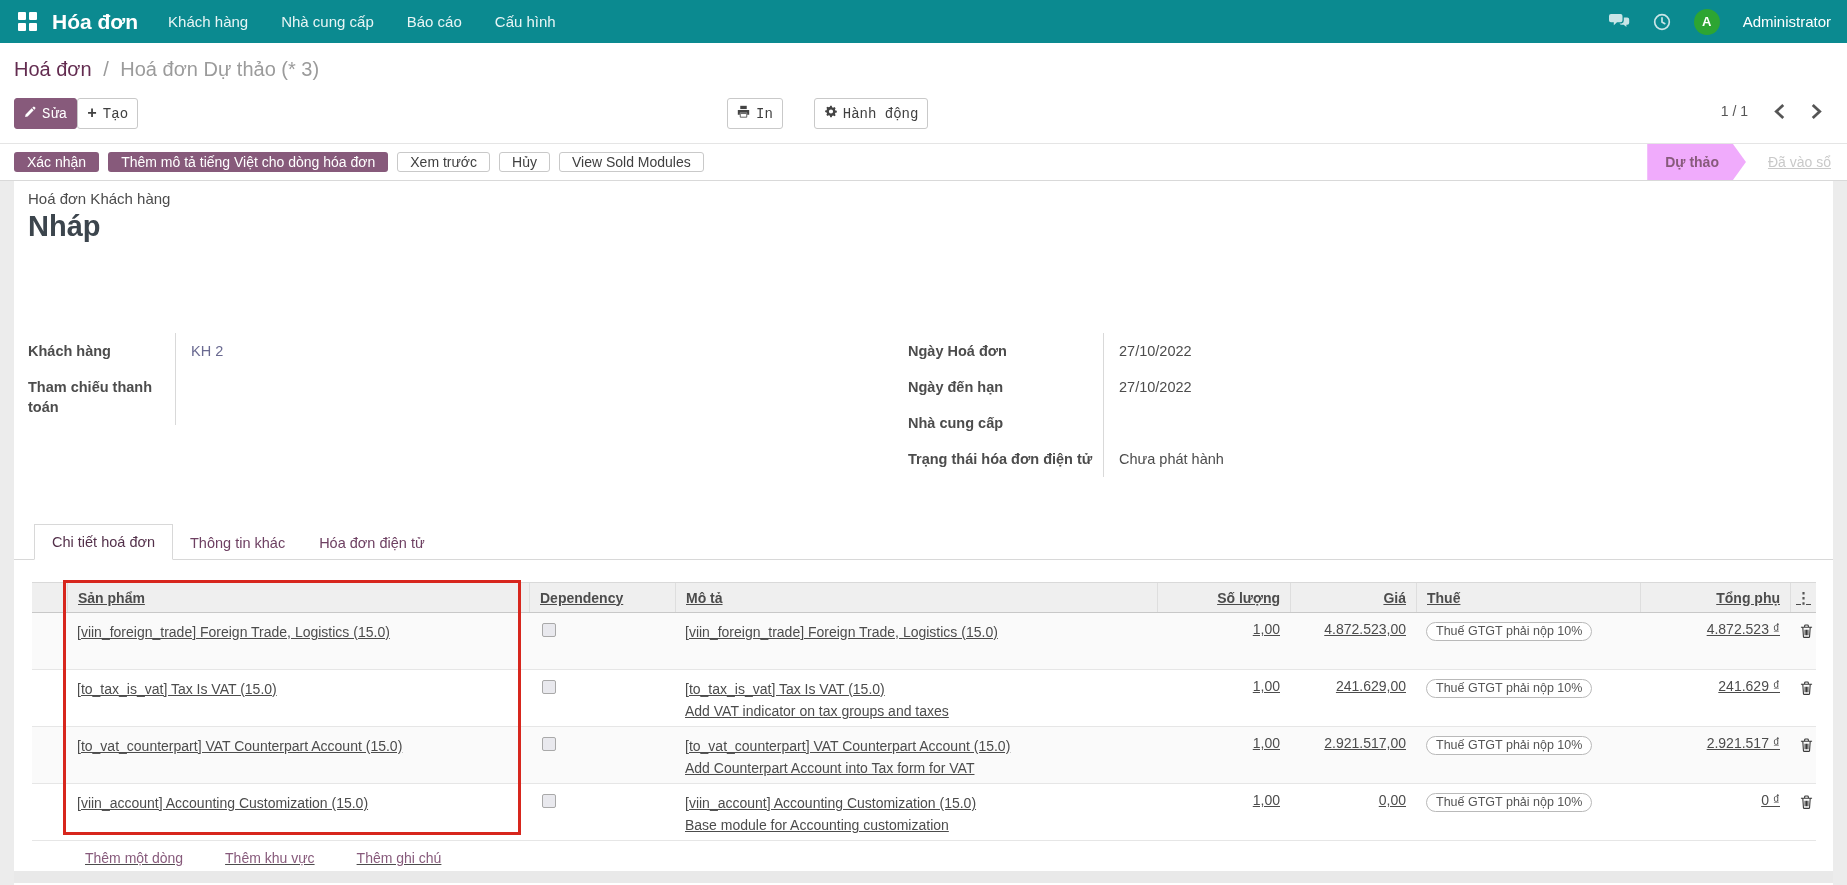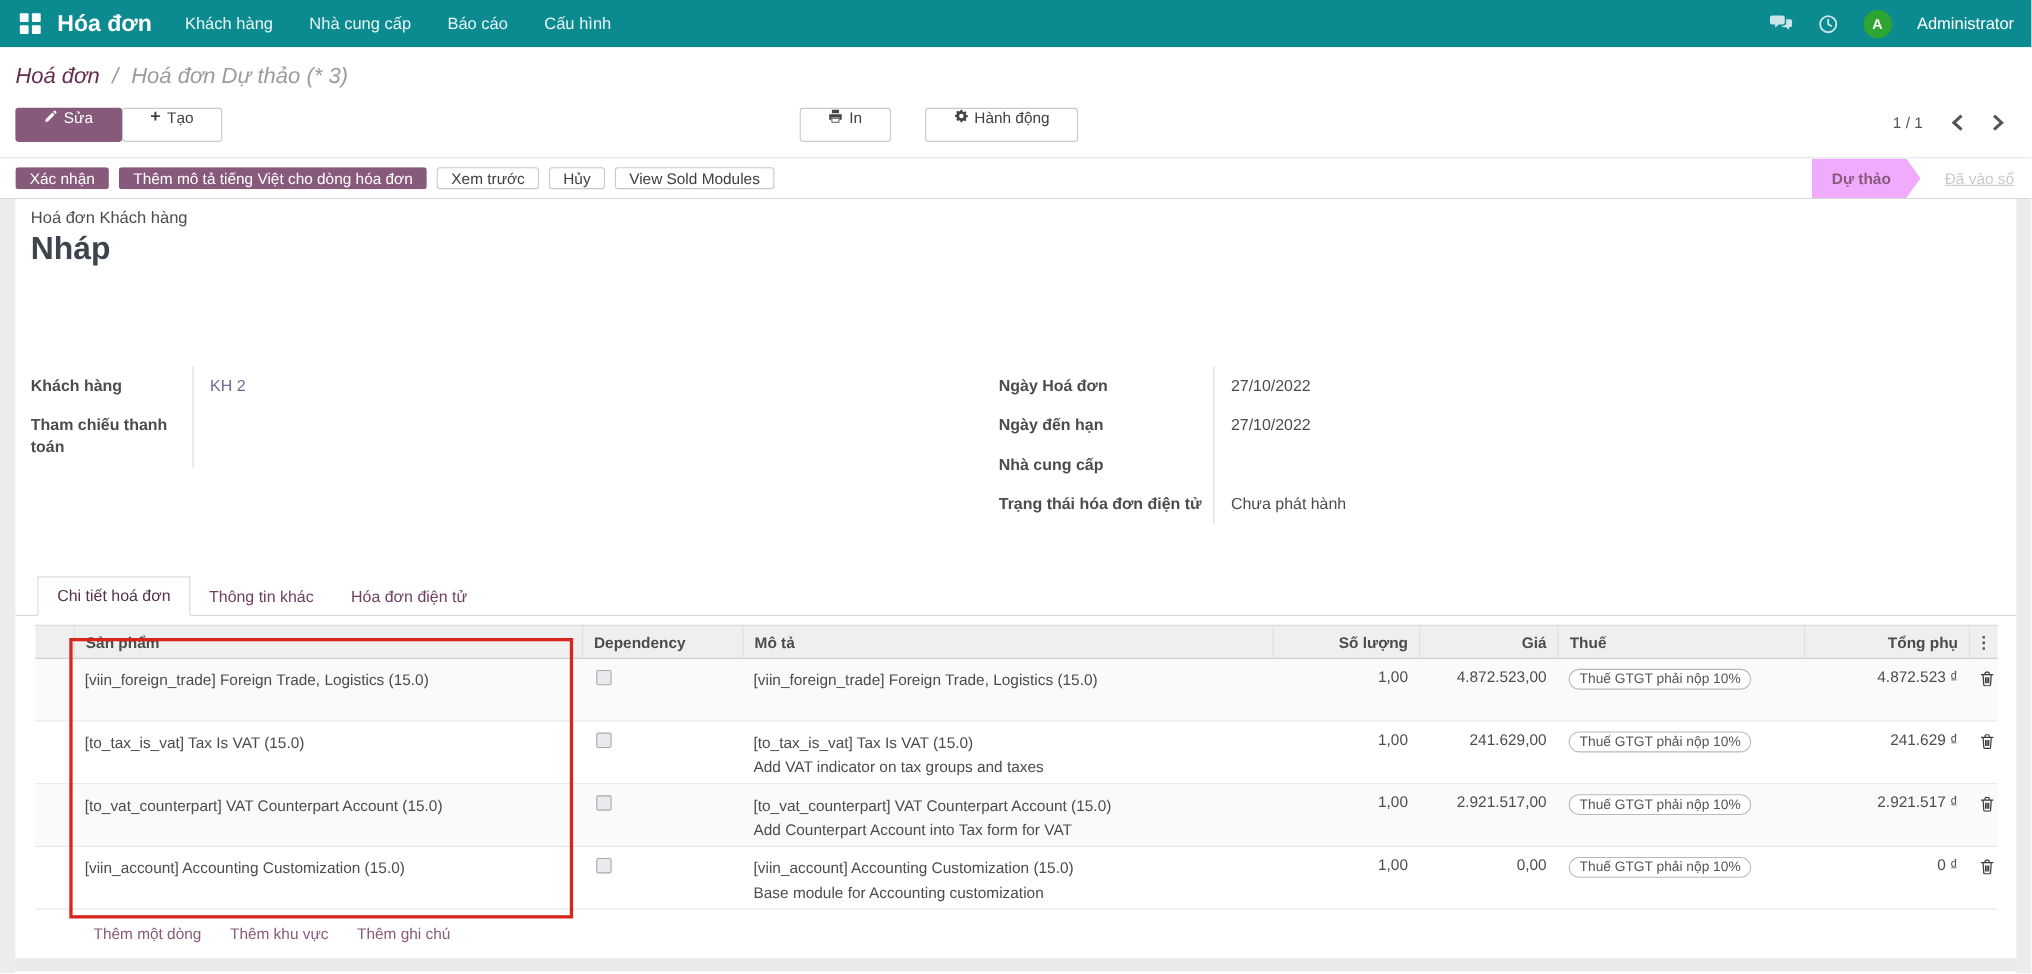--- a/index.html
+++ b/index.html
@@ -13,25 +13,25 @@
   .app-name { color:#fff; font-size:21px; font-weight:700; margin-left:15px; cursor:pointer; }
   .topnav { display:flex; gap:33px; margin-left:30px; }
   .topnav a { color:#e8f5f5; font-size:15px; cursor:pointer; text-decoration:none; }
   .topbar-right { margin-left:auto; display:flex; align-items:center; gap:23px; padding-right:4px; }
   .tb-icon { cursor:pointer; display:flex; align-items:center; }
   .avatar { width:26px; height:26px; border-radius:50%; background:#2da532; color:#fff; font-size:13px; font-weight:700; display:flex; align-items:center; justify-content:center; }
   .username { color:#fff; font-size:15px; cursor:pointer; }
 
   
   .control-panel { position:absolute; top:43px; left:0; right:0; height:100px; background:#fff; }
-  .breadcrumb { position:absolute; left:14px; top:15px; font-size:20px;font-style:italic; }
+  .breadcrumb { position:absolute; left:14px; top:15px; font-size:20px; }
   .breadcrumb .parent { color:#632c50; cursor:pointer; text-decoration:none; }
   .breadcrumb .sep { color:#9b9b9b; margin:0 6px; }
   .breadcrumb .current { color:#9b9b9b; }
-  .btn { display:inline-flex; gap:6px; height:31px; padding:0 25px; font-size:14px; border:1px solid transparent; border-radius:3px; background:#fff; color:#404040; cursor:pointer; font-family:Liberation Sans, sans-serif; }
+  .btn { display:inline-flex; align-items:center; gap:6px; height:31px; padding:0 9px; font-size:14px; border:1px solid transparent; border-radius:3px; background:#fff; color:#404040; cursor:pointer; font-family:Liberation Mono, monospace; }
   .btn.primary { background:#875A7B; border-color:#875A7B; color:#fff; }
   .btn.outline { border-color:#c9c9c9; }
   .cp-left { position:absolute; left:14px; top:55px; display:flex; }
   .cp-left .btn + .btn { margin-left:0px; }
   .cp-center { position:absolute; left:727px; top:55px; display:flex; gap:31px; }
   .plus-glyph { font-weight:700; font-size:16px; line-height:1; }
   .pager { position:absolute; right:25px; top:60px; display:flex; align-items:center; gap:26px; }
   .pager-count { font-size:14px; color:#555; }
   .pager-arrows { display:flex; gap:26px; }
   .pager-arrows span { cursor:pointer; display:flex; align-items:center; }
@@ -57,36 +57,36 @@
   .flabel { font-size:14.5px; font-weight:700; color:#4c4c4c; padding:8px 10px 8px 0; min-height:36px; line-height:20px; }
   .fvalue { font-size:14.5px; color:#4c4c4c; border-left:1px solid #d9d9d9; padding:8px 0 8px 15px; min-height:36px; line-height:20px; }
   .fvalue .m2o-link { color:#6a6a91; cursor:pointer; text-decoration:none; }
 
   
   .tabs { position:absolute; left:0; right:0; top:341px; height:38px; border-bottom:1px solid #d8d8d8; display:flex; align-items:flex-end; padding-left:20px; }
   .tab { font-size:14.5px; color:#6e4062; padding:9px 17px; cursor:pointer; margin-bottom:-1px; }
   .tab.active { border:1px solid #d8d8d8; border-bottom:1px solid #fff; background:#fff; color:#53304a; }
 
   
-  .olist-wrap { position:absolute; left:18px; top:387px; width:1784px; }
+  .olist-wrap { position:absolute; left:18px; top:401px; width:1784px;text-decoration:underline; }
   .orow { display:grid; grid-template-columns:35px 462px 146px 482px 133px 126px 224px 150px 26px; }
   .ohead { background:#efefef; border-top:1px solid #d9d9d9; border-bottom:1px solid #c8c8c8; height:31px; }
   .ohead > div { display:flex; align-items:center; padding:0 10px; font-size:14px; font-weight:700; color:#4c4c4c; border-left:1px solid #dedede; cursor:pointer; }
   .ohead > div:first-child { border-left:none; cursor:default; }
   .ohead > div.num { justify-content:flex-end; }
   .ohead .kebab { justify-content:center; padding:0 4px; font-size:15px; font-weight:700; color:#555; }
   .obody .orow { height:57px; border-bottom:1px solid #e6e6e6; background:#fff; }
   .obody .orow:nth-child(odd) { background:#fafafa; }
   .cell { padding:8px 10px 0; font-size:14px; color:#4c4c4c; overflow:hidden; }
   .cell.num { text-align:right; }
   .cell .line { display:block; line-height:22px; white-space:nowrap; }
   .checkbox { width:14px; height:14px; border:1px solid #a9a9a9; border-radius:2px; background:#e9e9ee; margin:2px 0 0 3px; cursor:pointer; }
   .tax-badge { display:inline-block; border:1px solid #b9b9b9; border-radius:11px; padding:1px 9px 2px; font-size:12.5px; color:#555; background:#fff; white-space:nowrap; margin-top:1px; }
   .trash { margin-top:3px; cursor:pointer; display:inline-block; }
-  .list-links { padding:9px 0 0 53px; display:flex; gap:26px; height:30px;align-items:flex-end; }
+  .list-links { padding:9px 0 0 53px; display:flex; gap:42px; height:30px; }
   .list-links a { color:#875A7B; font-size:14px; cursor:pointer; text-decoration:none; }
 
   .highlight-box { position:absolute; left:49px; top:399px; width:458px; height:255px; border:3px solid #d7261d; pointer-events:none; }
   .bottom-band { position:absolute; left:0; right:0; bottom:2px; height:12px; background:#e9e9e9; }
 </style>
 </head>
 <body>
 
 <div class="screen">
 

